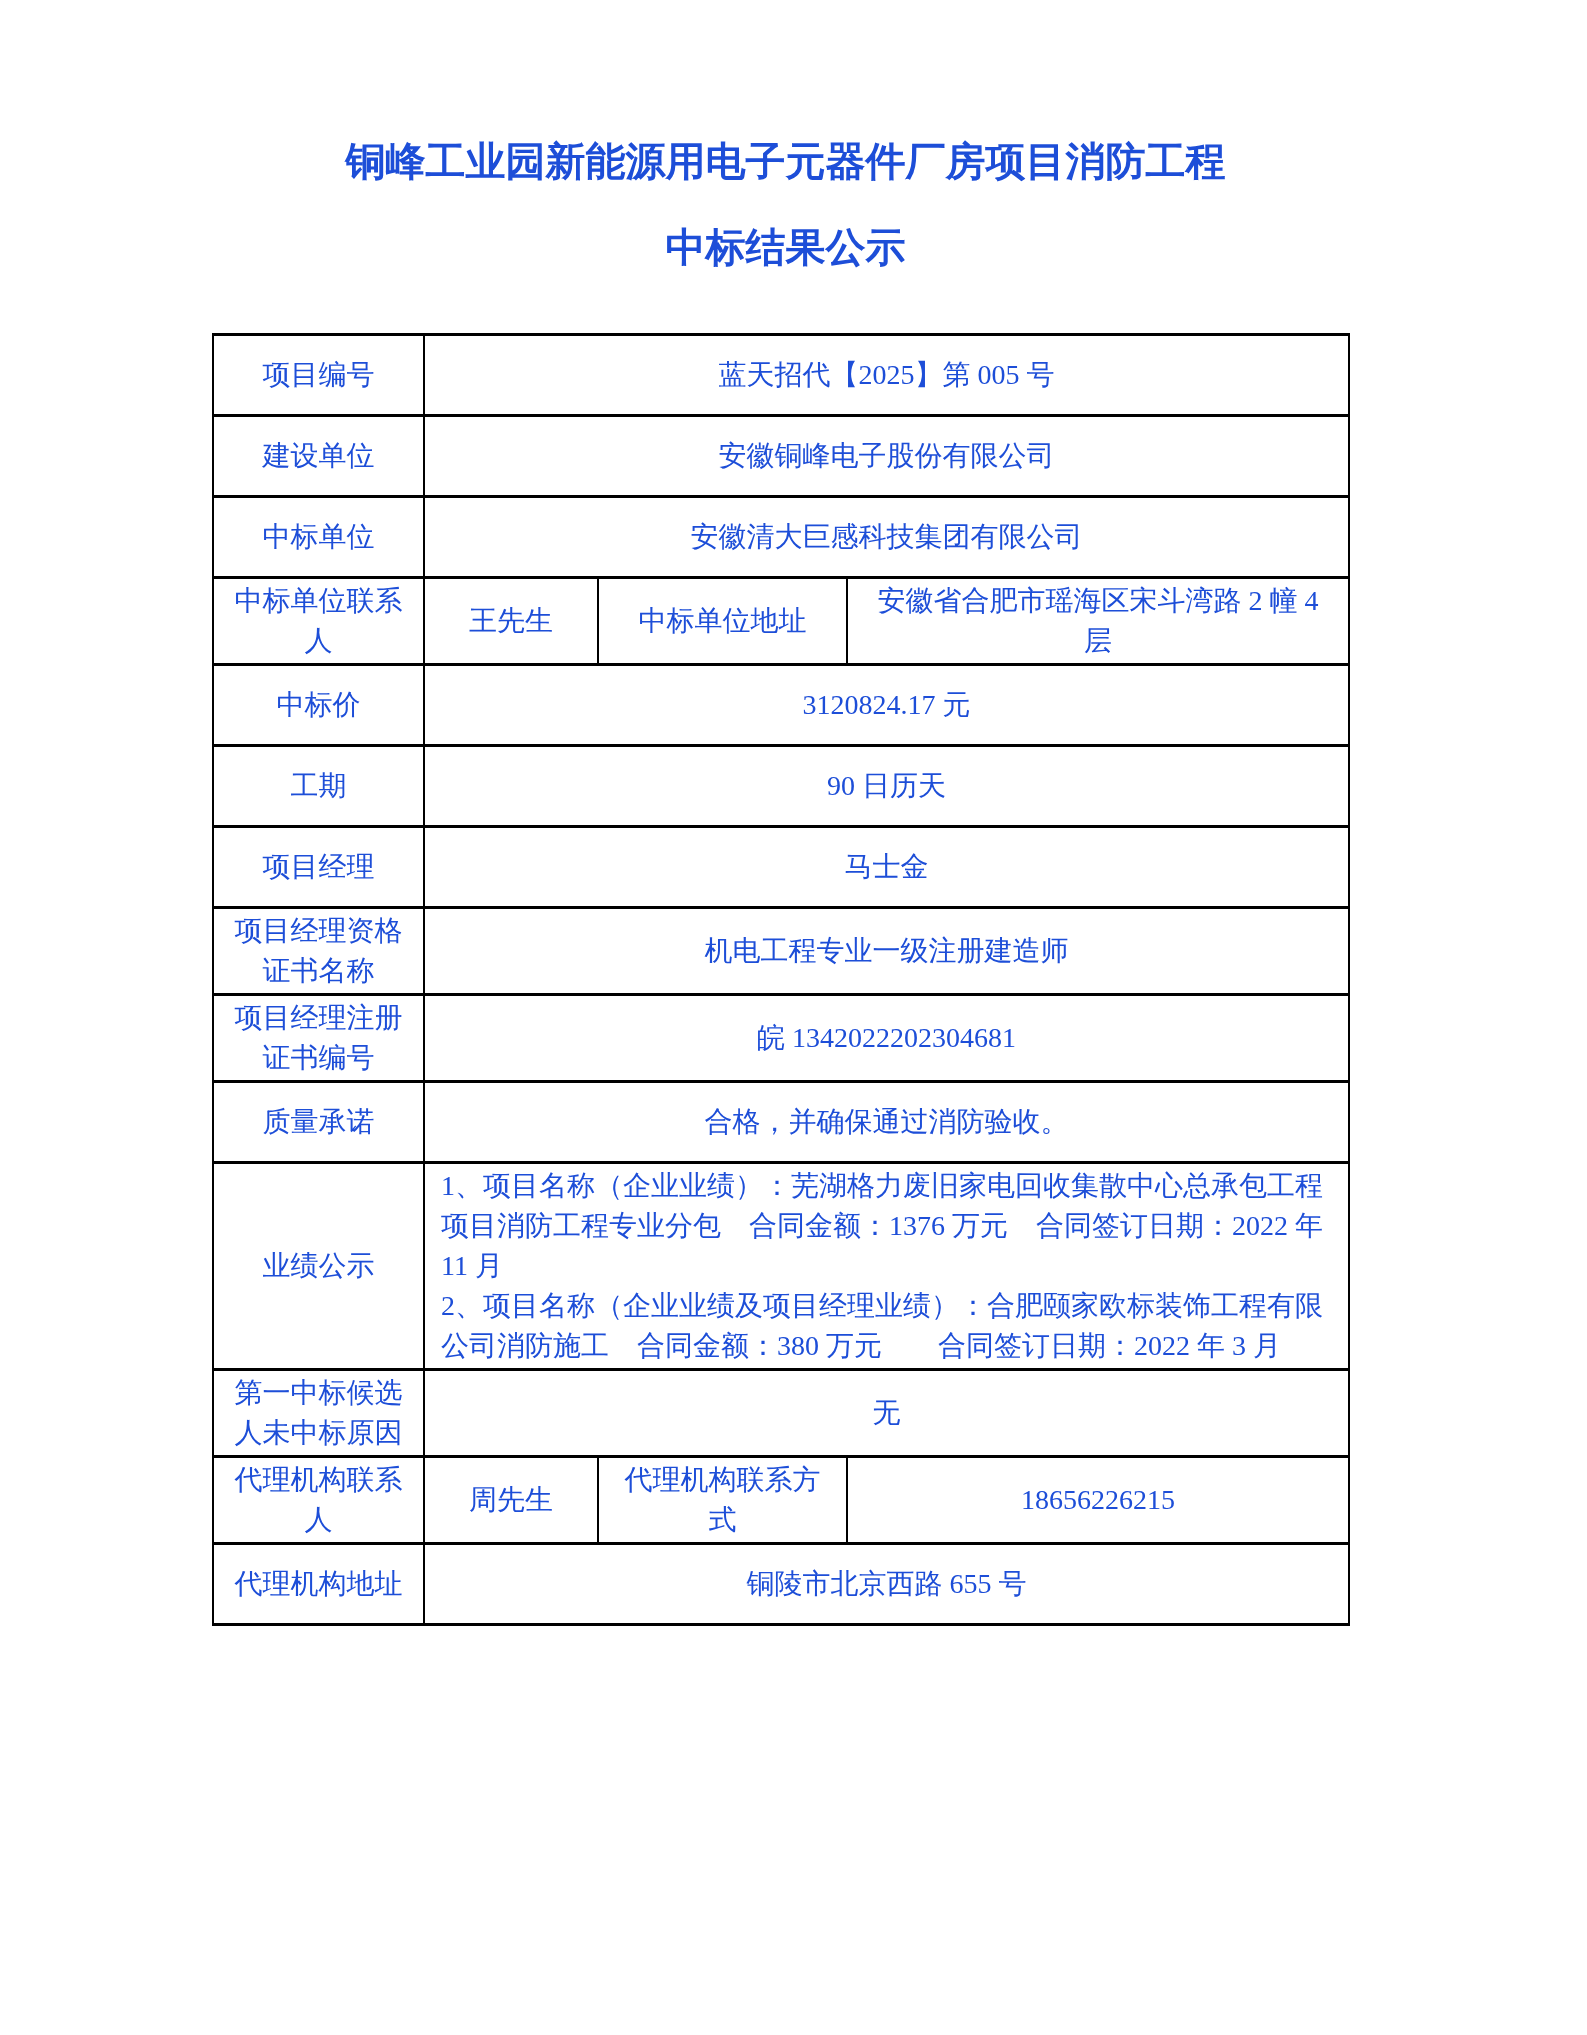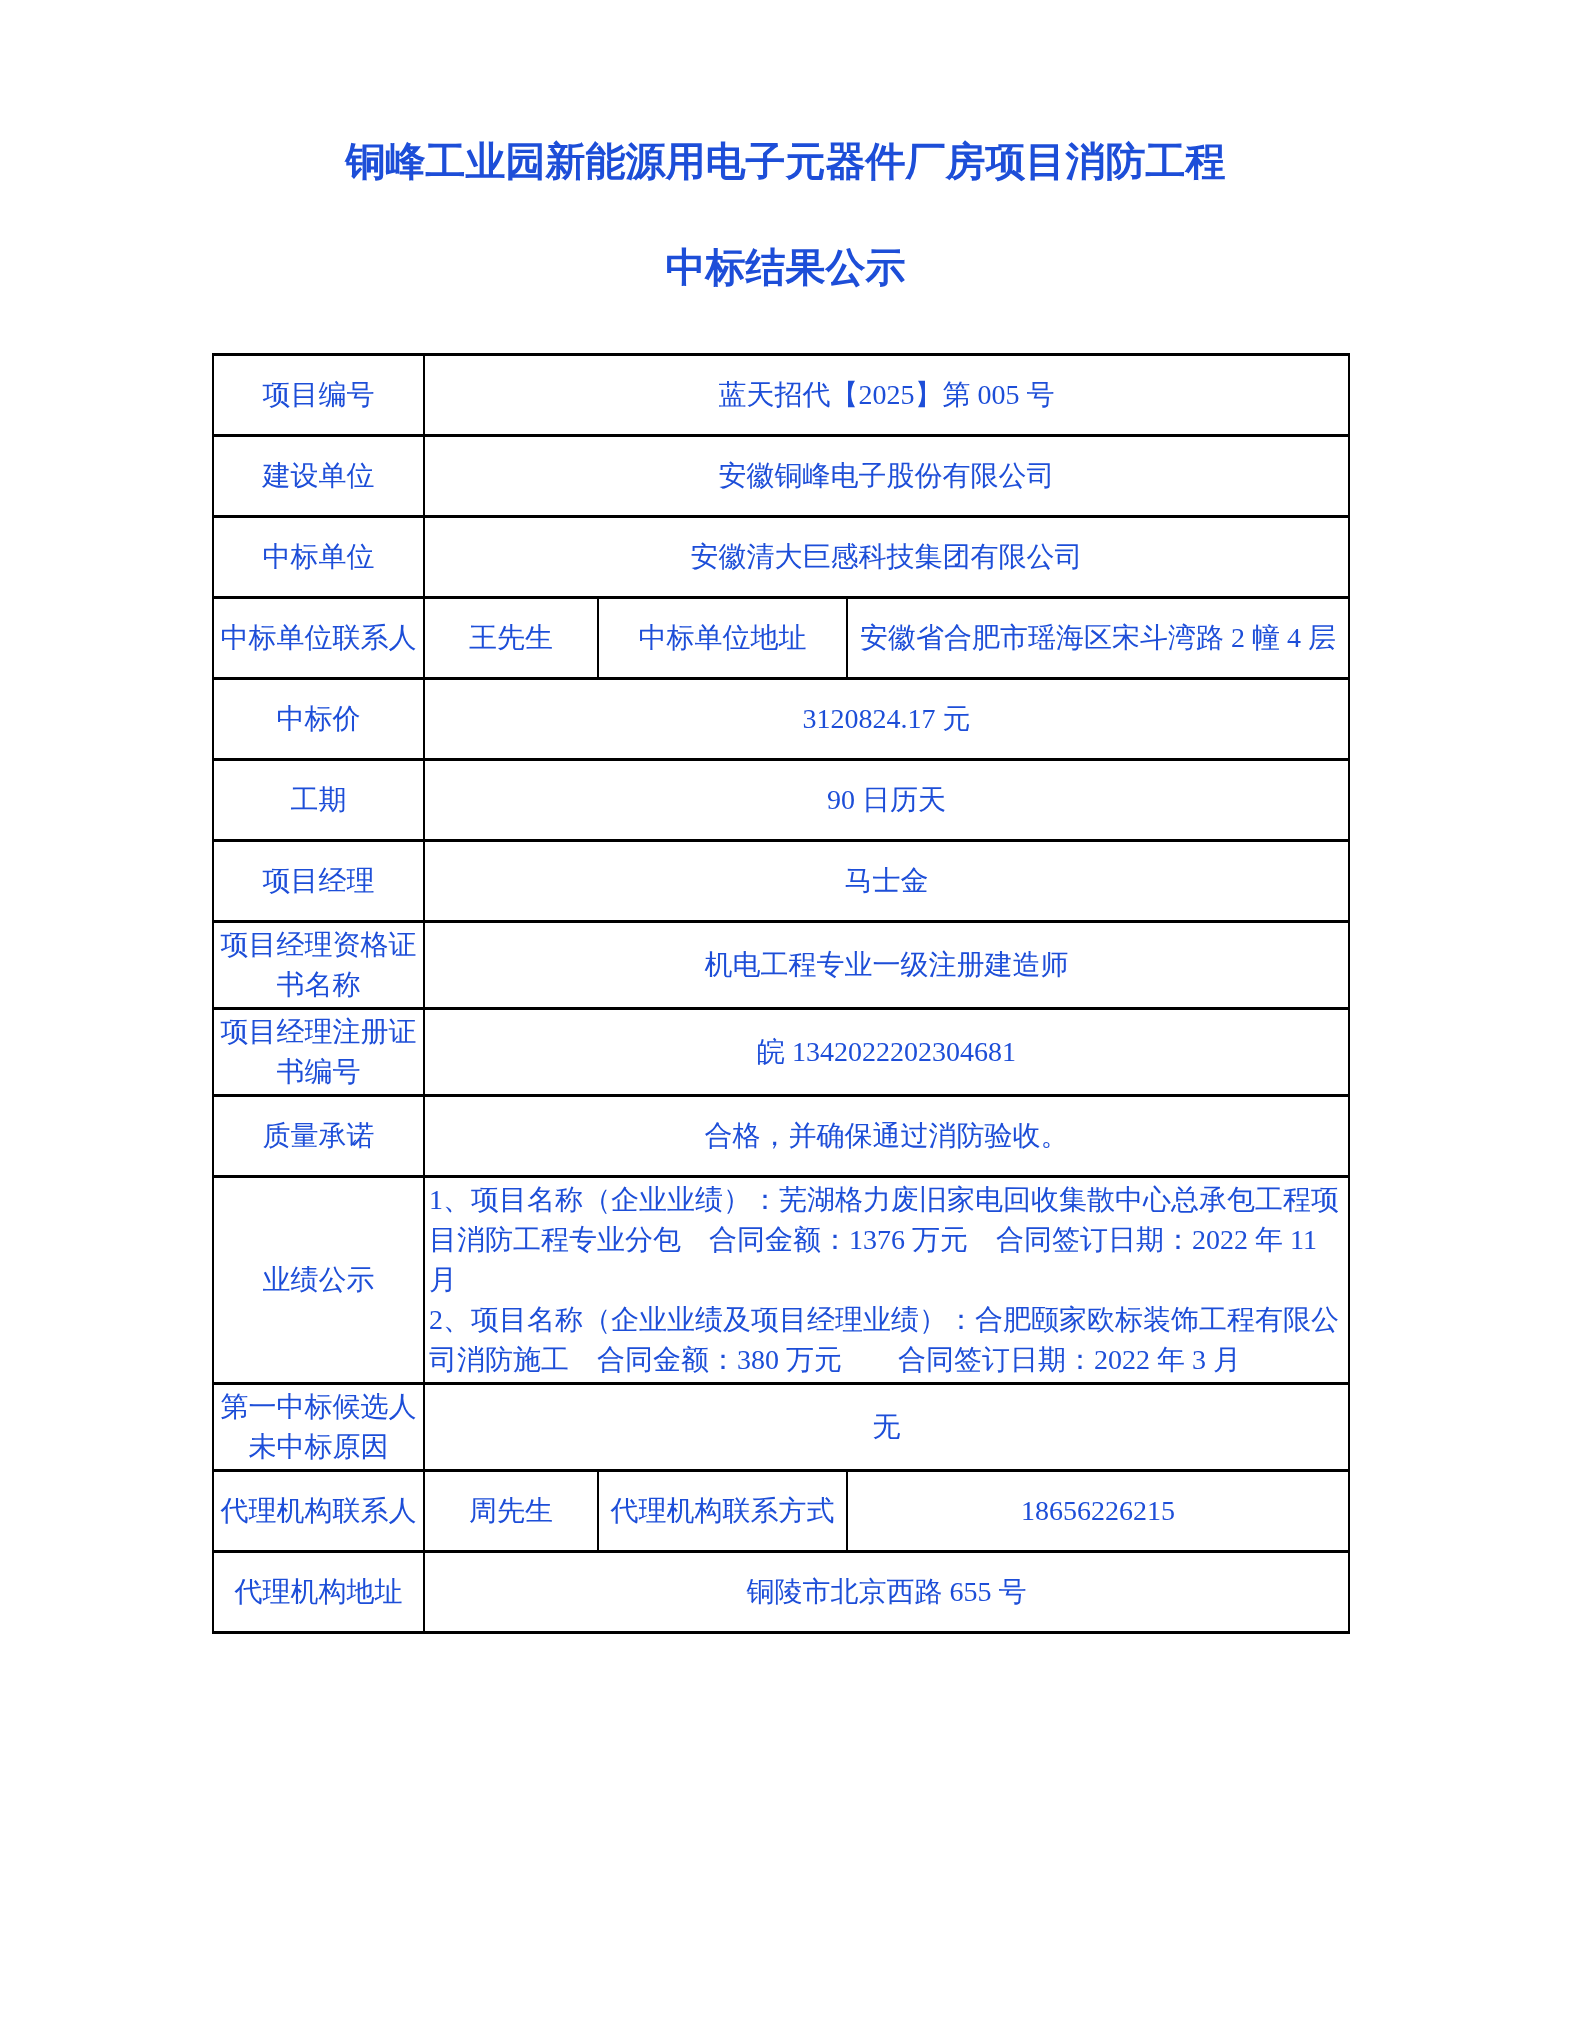--- a/index.html
+++ b/index.html
@@ -20,38 +20,38 @@
   .doc-title {
     margin: 0;
     text-align: center;
     font-weight: bold;
     font-size: 40px;
     line-height: 46px;
     width: 1147px;
     margin-left: 212px;
   }
   .doc-title.line1 { padding-top: 139px; }
-  .doc-title.line2 { margin-top: 60px; }
+  .doc-title.line2 { margin-top: 40px; }
 
   table.result-table {
     border-collapse: collapse;
     table-layout: fixed;
     margin: 62px 0 0 212px;
     width: 1136px;
   }
   table.result-table td {
     border-left: 2px solid #000;
     border-right: 2px solid #000;
     border-top: 3px solid #000;
     border-bottom: 3px solid #000;
     text-align: center;
     vertical-align: middle;
     font-size: 28px;
     line-height: 40px;
-    padding: 2px 4px;
+    padding: 2px 16px;
     overflow: hidden;
     word-break: break-all;
     margin-top: 24px;
   }
   tr.r { height: 81px; }
   tr.r-perf { height: 183px; }
   td.perf-cell {
     text-align: left;
     line-height: 45px;
     padding: 2px 6px;

